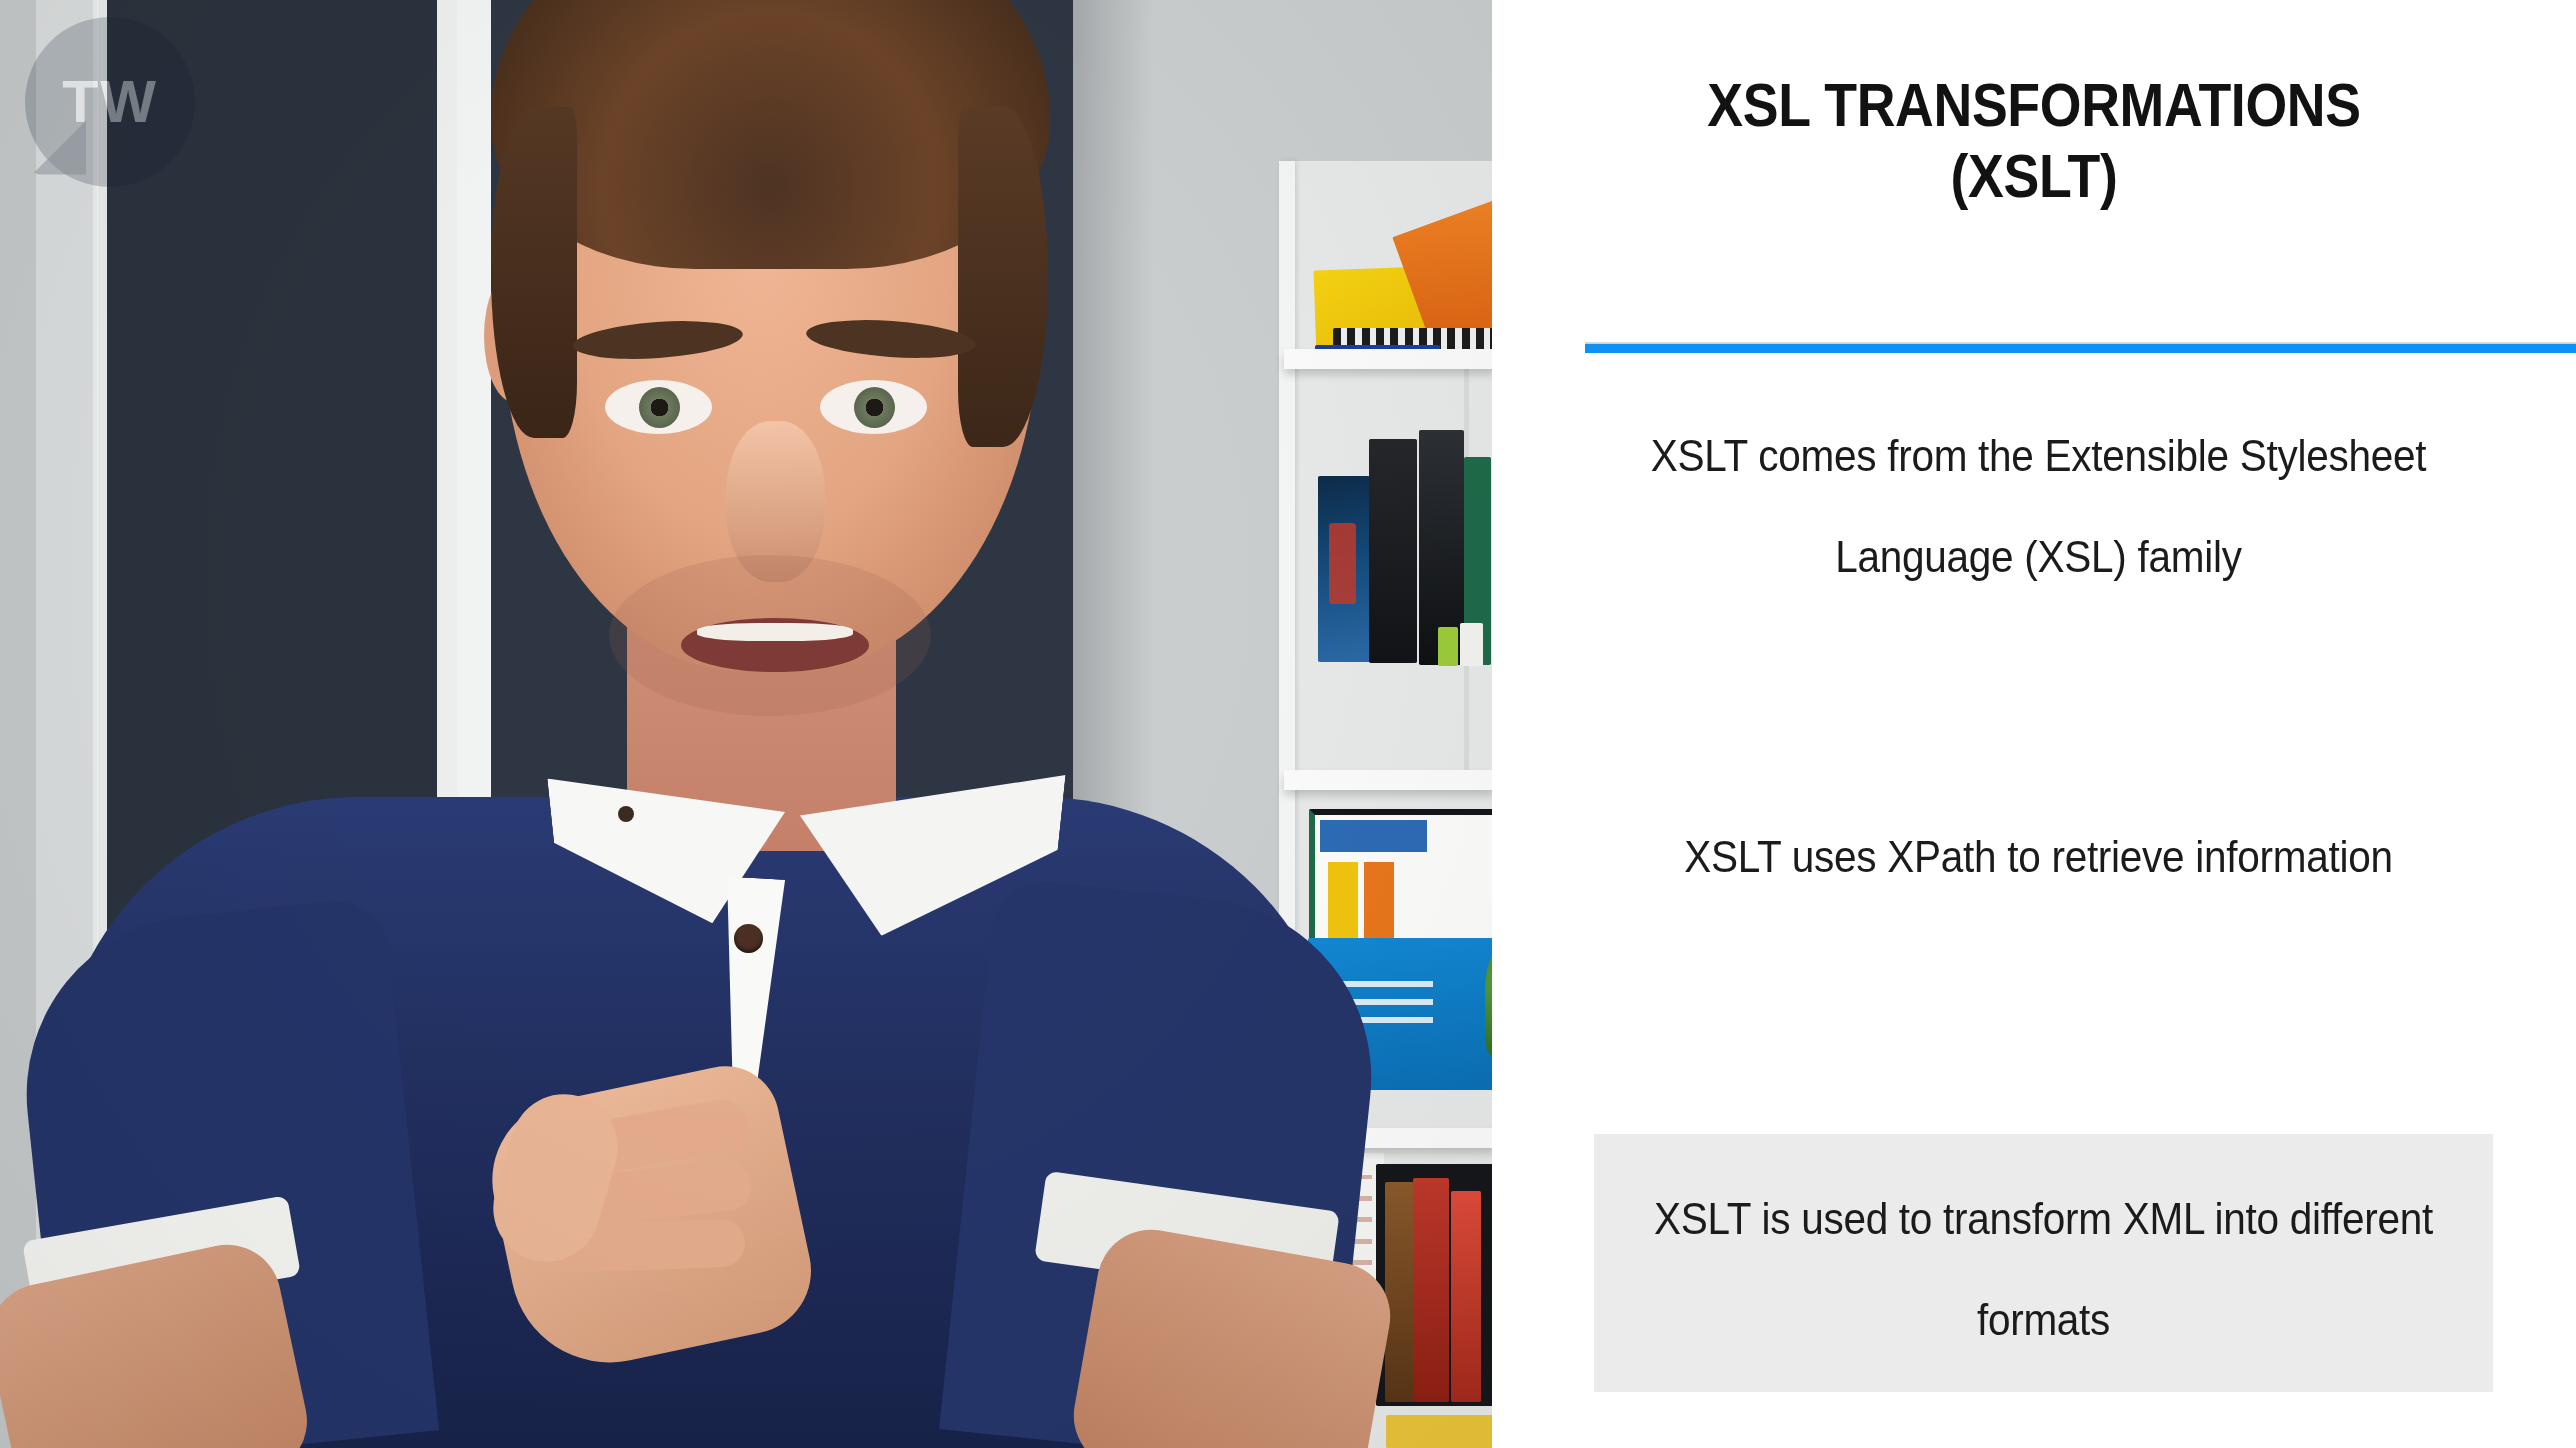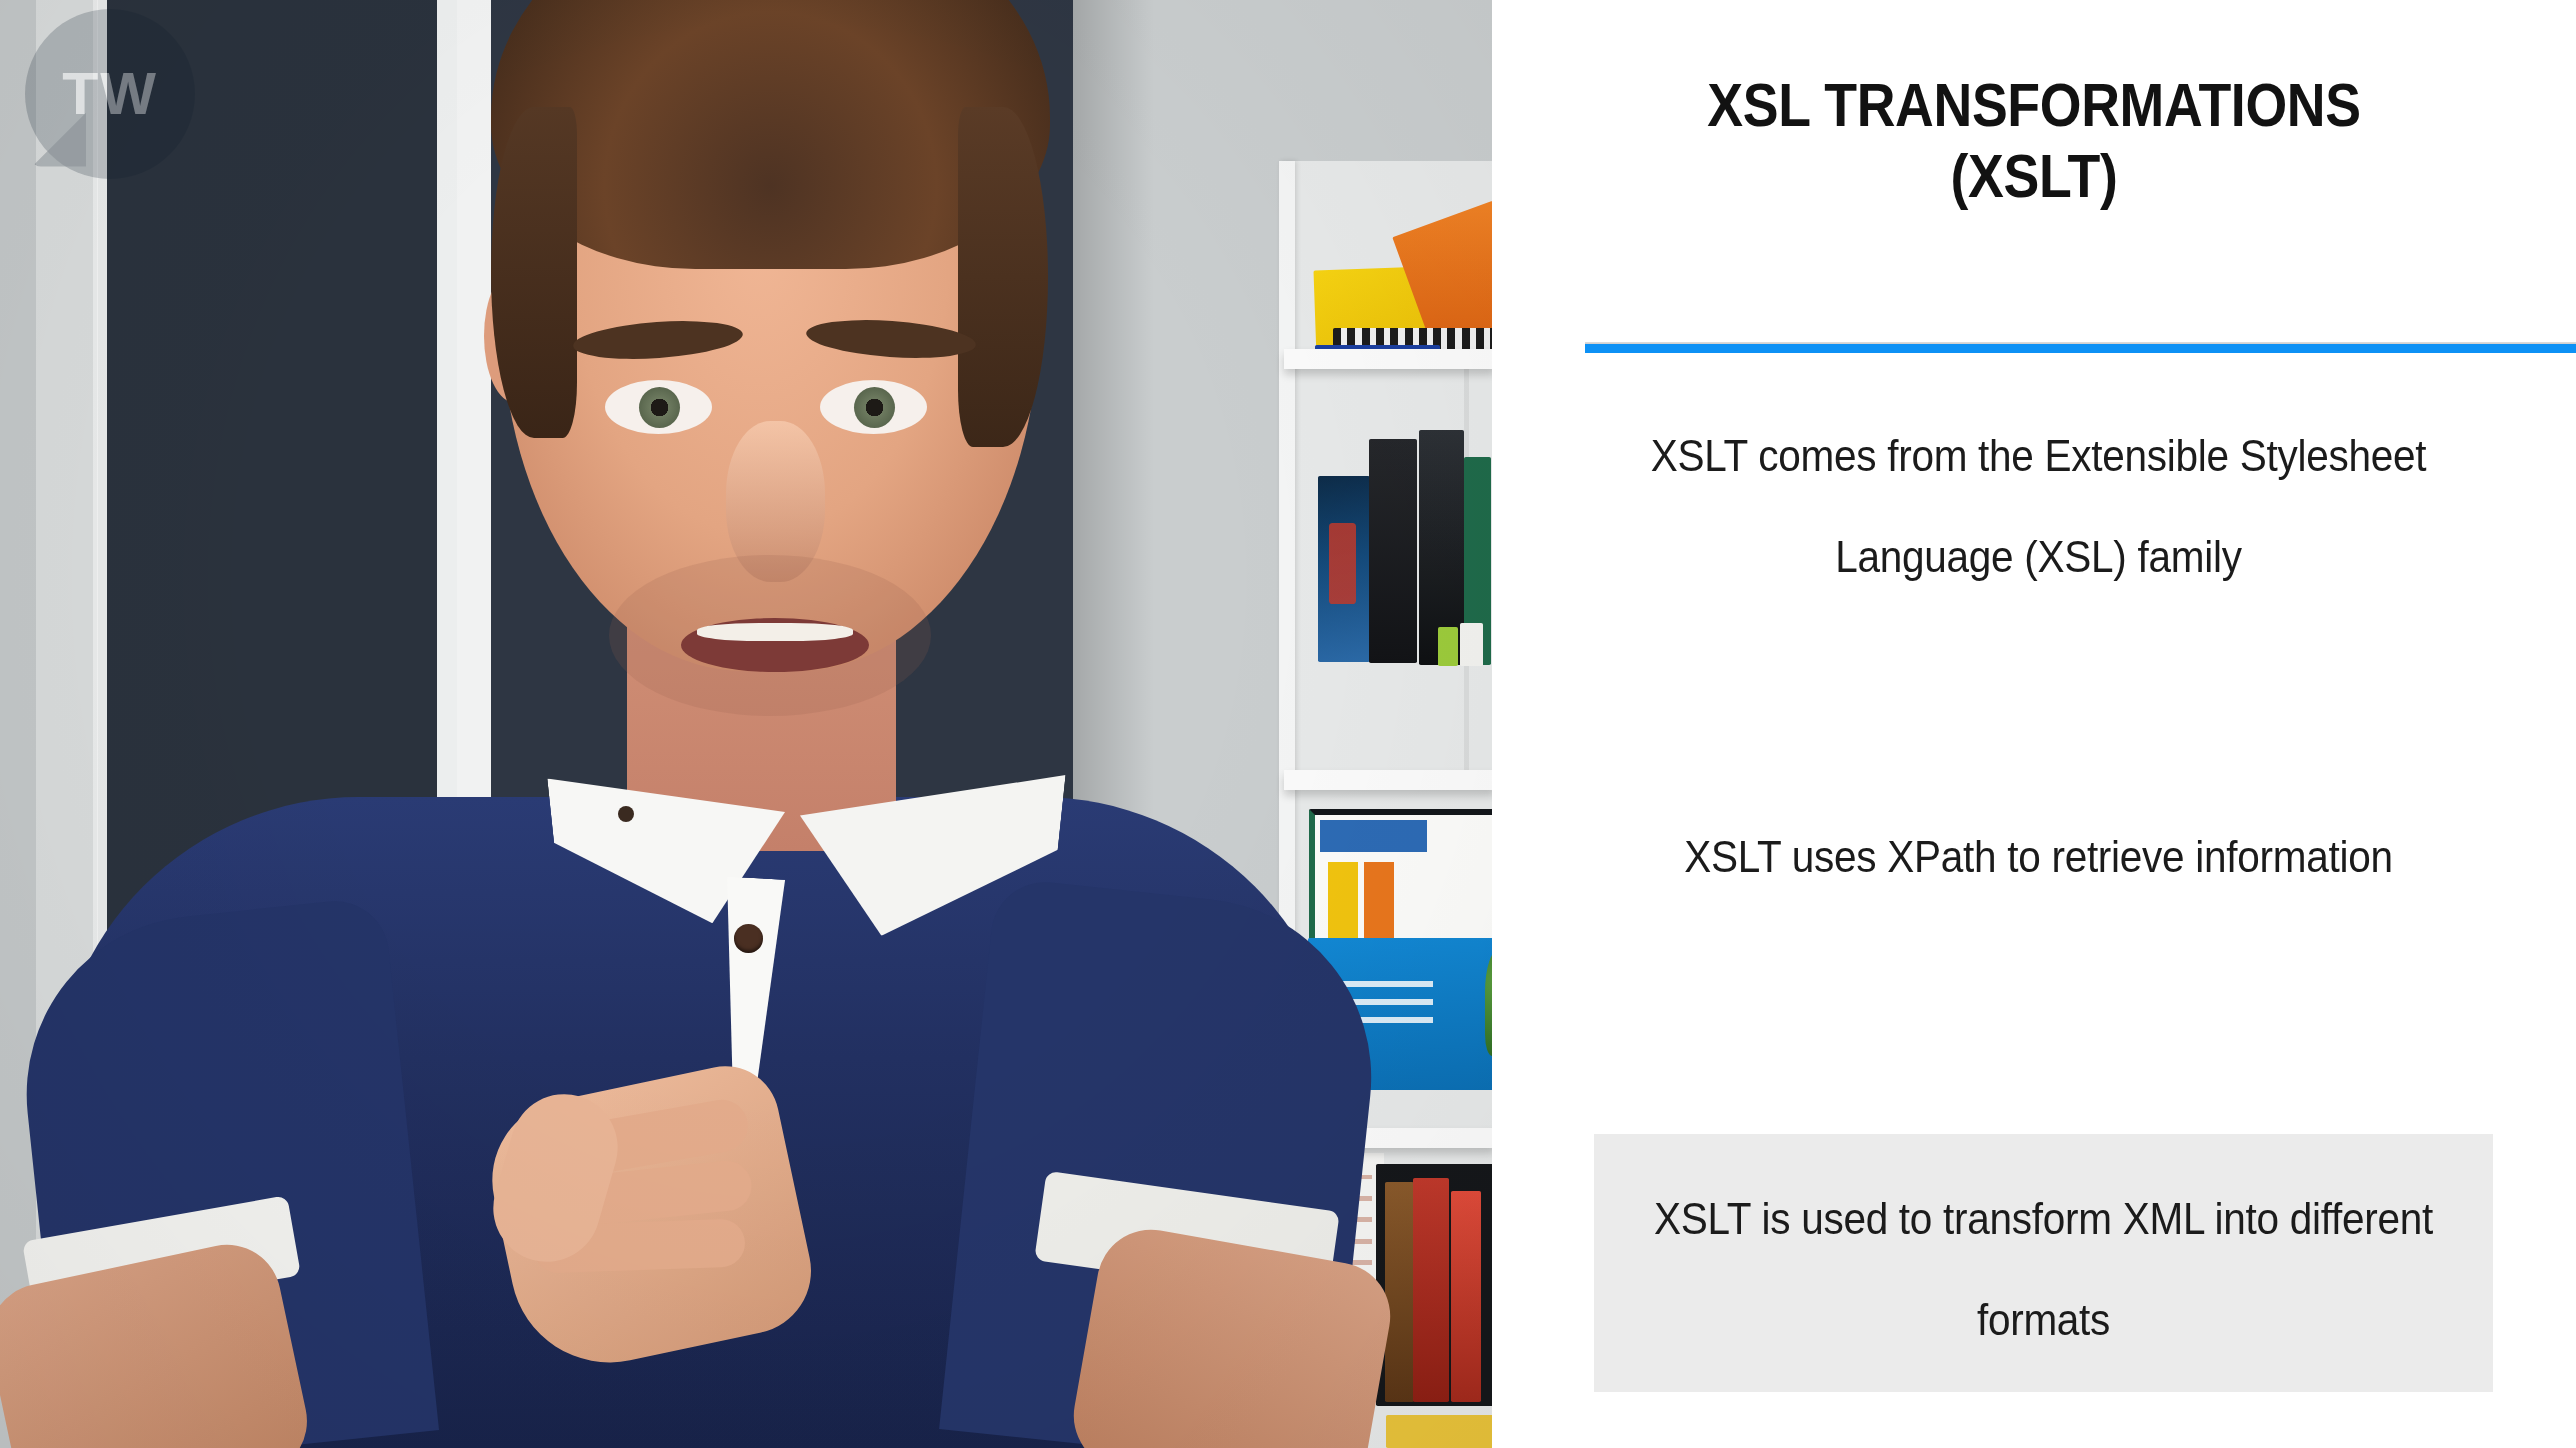--- a/index.html
+++ b/index.html
@@ -116,21 +116,21 @@
   .finger{position:absolute;background:#e3ab8b;border-radius:27px;}
   .f1{left:534px;top:1114px;width:215px;height:52px;transform:rotate(-10deg);}
   .f2{left:528px;top:1170px;width:224px;height:50px;transform:rotate(-6deg);}
   .f3{left:534px;top:1222px;width:211px;height:48px;transform:rotate(-2deg);}
   .thumb{position:absolute;left:502px;top:1093px;width:107px;height:170px;background:#e8b495;border-radius:54px;transform:rotate(16deg);}
 
   .video-blur{position:absolute;inset:0;pointer-events:none;
      background:radial-gradient(ellipse at 52% 40%, rgba(255,255,255,0) 40%, rgba(0,0,0,.05) 100%);}
 
   
-  .watermark{position:absolute;left:25px;top:9px;width:170px;height:170px;opacity:.38;}
+  .watermark{position:absolute;left:25px;top:17px;width:170px;height:170px;opacity:.38;}
   .wm-bubble{position:absolute;inset:0;background:#0f1d2b;border-radius:50%;opacity:.55;}
   .wm-tail{position:absolute;left:7.2px;bottom:12.5px;width:54px;height:54px;background:#0f1d2b;opacity:.55;
            clip-path:polygon(100% 0,100% 100%,0 100%);border-radius:0 0 0 9px;}
   .wm-text{position:absolute;inset:0;display:flex;align-items:center;justify-content:center;
            color:#f2f4f6;font-size:59px;font-weight:700;letter-spacing:1.8px;font-family:"Liberation Sans",sans-serif;}
 
   
   .slide-pane{position:absolute;left:1492px;top:0;width:1084px;height:1448px;background:#ffffff;}
 
   .slide-title{position:absolute;left:27px;top:70px;width:1030px;text-align:center;

